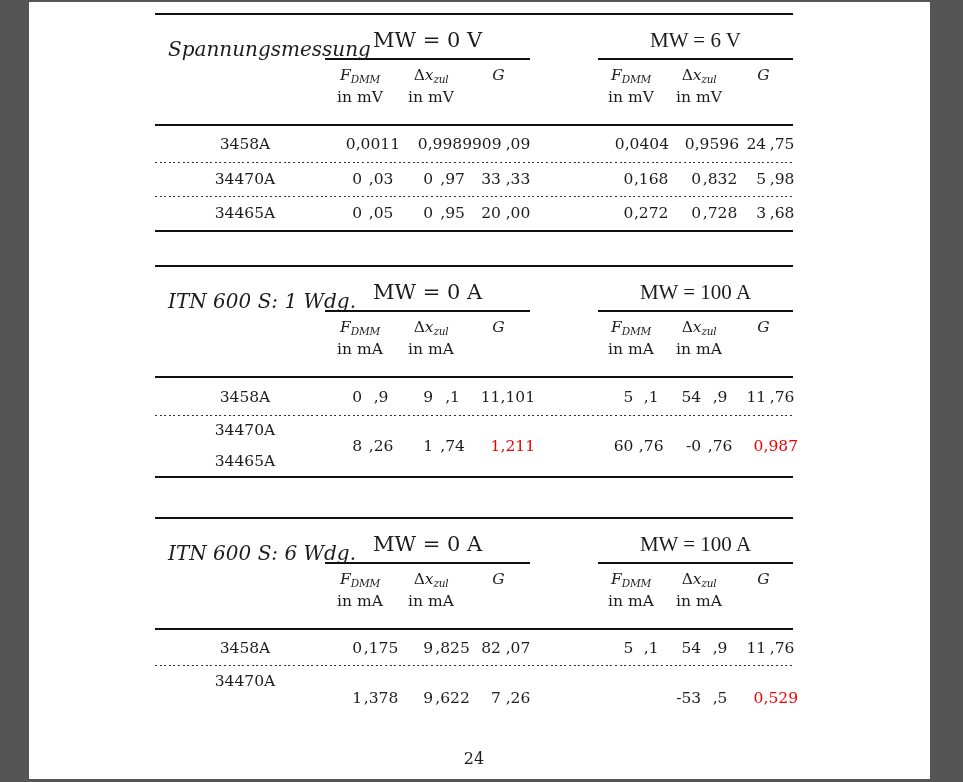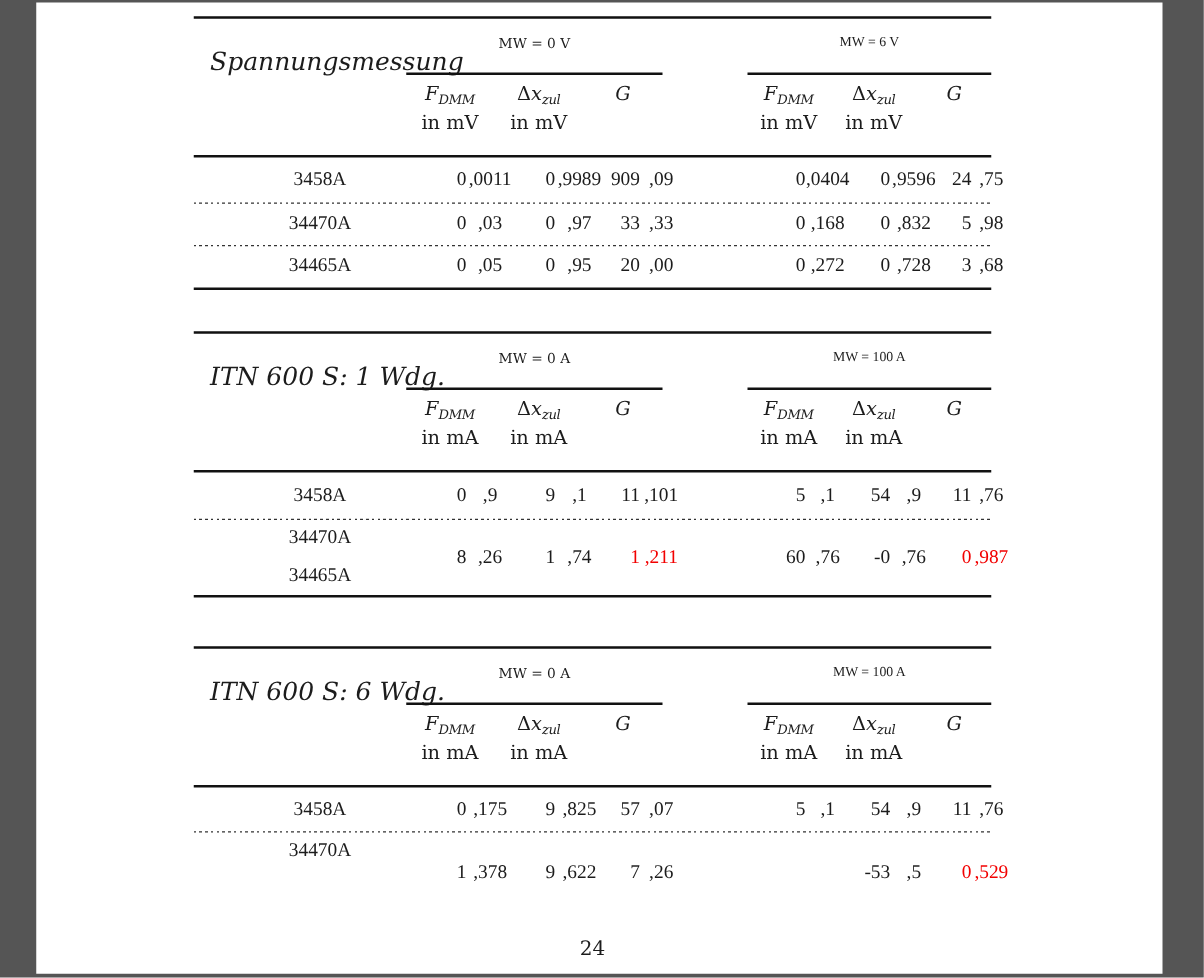--- a/index.html
+++ b/index.html
@@ -9,21 +9,21 @@
     font-family:"DejaVu Serif","Liberation Serif",serif;
     color:#1c1c1c;
   }
   .page{
     position:absolute;left:29px;top:2px;width:901px;height:777px;
     background:#ffffff;
   }
   
   .tbl{position:absolute;left:126px;width:638px;border-top:2px solid #111;}
   .rowlabel{position:absolute;left:13px;top:22px;font-size:20px;white-space:nowrap;font-style:italic;}
-  .gtitle{position:absolute;top:13px;text-align:center;font-size:11px;}
+  .gtitle{position:absolute;top:13px;text-align:center;font-size:21px;}
   .gt1{left:170px;width:205px;}
   .gt2{left:443px;width:195px;font-family:Liberation Serif, serif;}
   .cmid{position:absolute;top:43px;height:1.5px;background:#111;}
   .cm1{left:170px;width:205px;}
   .cm2{left:443px;width:195px;}
   .sh{position:absolute;top:51px;display:flex;flex-direction:column;align-items:center;
       font-size:15.5px;line-height:18px;}
   .sym{white-space:nowrap;}
   .mi{font-style:italic;}
   sub{font-size:10.5px;font-style:italic;vertical-align:-3px;letter-spacing:-.3px;}
@@ -33,21 +33,21 @@
         background-image:repeating-linear-gradient(90deg,#333 0,#333 2px,transparent 2px,transparent 4.6px);}
   
   .c1{left:170px;width:70px;}
   .c2{left:240px;width:72px;}
   .c3{left:312px;width:63px;}
   .c4{left:443px;width:66px;}
   .c5{left:509px;width:70px;}
   .c6{left:579px;width:59px;}
   .cL{left:0;width:170px;}
   
-  .drow{position:absolute;left:16px;width:638px;font-family:Liberation Serif, serif;}
+  .drow{position:absolute;left:5px;width:638px;}
   .cell{position:absolute;top:0;height:100%;display:flex;align-items:center;
         justify-content:center;font-size:15.5px;}
   .dec{justify-content:flex-start;}
   .dec .ip{width:46%;text-align:right;display:block;}
   .dec .fp{flex:1;text-align:center;display:block;}
   .red{color:#f20000;}
   .two{flex-direction:column;justify-content:space-around;font-size:15.5px;}
   .topalign{align-items:flex-start;padding-top:7px;height:auto;}
   .pageno{position:absolute;left:126px;top:747px;width:638px;text-align:center;font-size:16px;}
 </style>
@@ -300,21 +300,21 @@
       <div class="cell cL">3458A</div>
       <div class="cell c1 dec">
           <span class="ip">0</span>
           <span class="fp">,175</span>
         </div>
       <div class="cell c2 dec">
           <span class="ip">9</span>
           <span class="fp">,825</span>
         </div>
       <div class="cell c3 dec">
-          <span class="ip">57</span>
+          <span class="ip">82</span>
           <span class="fp">,07</span>
         </div>
       <div class="cell c4 dec">
           <span class="ip">5</span>
           <span class="fp">,1</span>
         </div>
       <div class="cell c5 dec">
           <span class="ip">54</span>
           <span class="fp">,9</span>
         </div>

